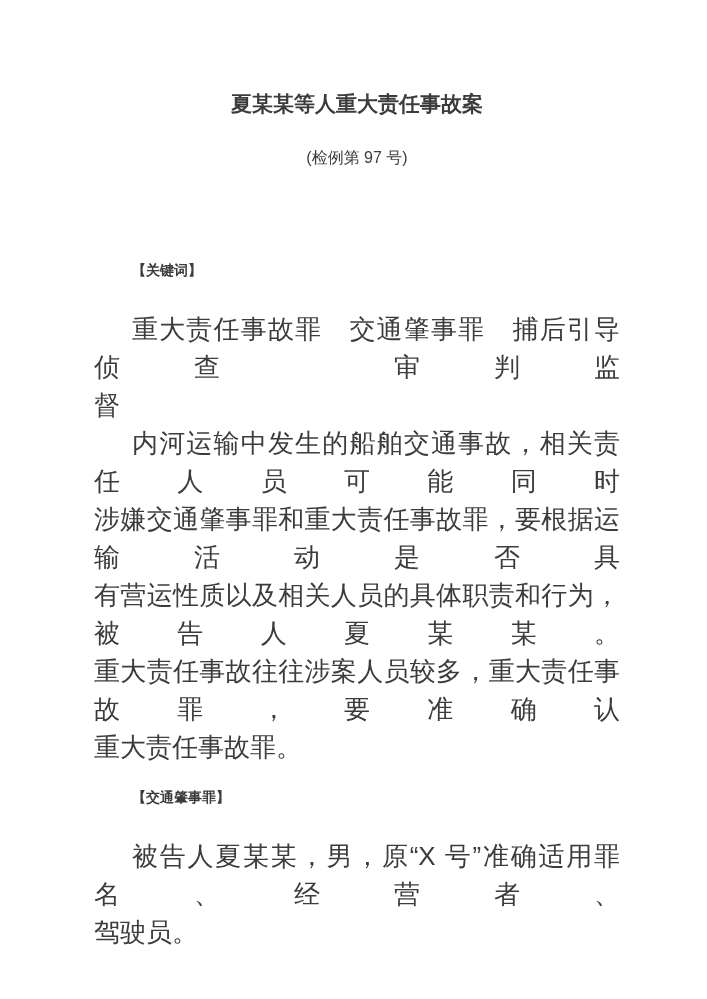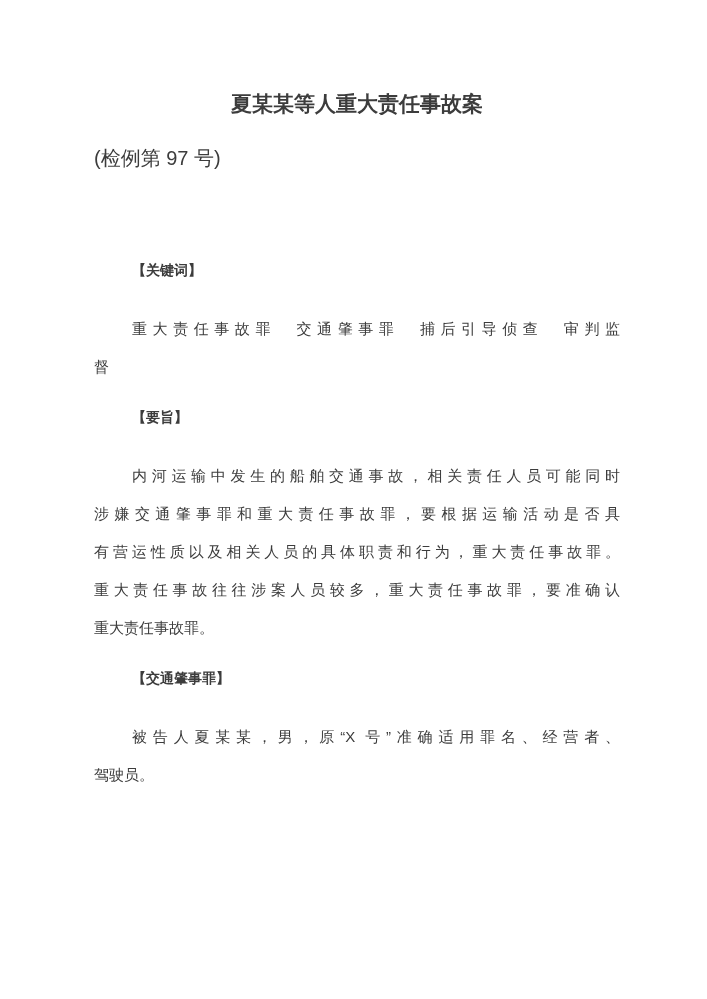--- a/index.html
+++ b/index.html
@@ -18,34 +18,35 @@
     height: 999px;
     padding: 85px 87px 0 94px; 
   }
   .title {
     font-size: 21px;
     font-weight: 700;
     line-height: 38px;
     text-align: center;
   }
   .subtitle {
-    font-size: 20px;
+    font-size: 16px;
     line-height: 38px;
+    text-align: center;
     margin: 16px 0 74px 0;
   }
   .heading {
     font-size: 14px;
     font-weight: 700;
     line-height: 38px;
     text-indent: 38px;
     margin: 12px 0 21px 0;
   }
   .para { margin: 0; }
   .line {
-    font-size: 15px;
+    font-size: 26px;
     line-height: 38px;
     text-align: justify;
     text-align-last: justify;
     text-justify: inter-character;
   }
   .line.first { text-indent: 38px; }
   .line.last  { text-align: left; text-align-last: left; }
 </style>
 </head>
 <body>
@@ -58,25 +59,24 @@
 
   <section>
     <div class="heading">【关键词】</div>
     <div class="para">
       <div class="line first">重大责任事故罪　交通肇事罪　捕后引导侦查　审判监</div>
       <div class="line last">督</div>
     </div>
   </section>
 
   <section>
-    <div class="heading">【要旨】</div>
     <div class="para">
       <div class="line first">内河运输中发生的船舶交通事故，相关责任人员可能同时</div>
       <div class="line">涉嫌交通肇事罪和重大责任事故罪，要根据运输活动是否具</div>
-      <div class="line">有营运性质以及相关人员的具体职责和行为，重大责任事故罪。</div>
+      <div class="line">有营运性质以及相关人员的具体职责和行为，被告人夏某某。</div>
       <div class="line">重大责任事故往往涉案人员较多，重大责任事故罪，要准确认</div>
       <div class="line last">重大责任事故罪。</div>
     </div>
   </section>
 
   <section>
     <div class="heading">【交通肇事罪】</div>
     <div class="para">
       <div class="line first">被告人夏某某，男，原“X 号”准确适用罪名、经营者、</div>
       <div class="line last">驾驶员。</div>

